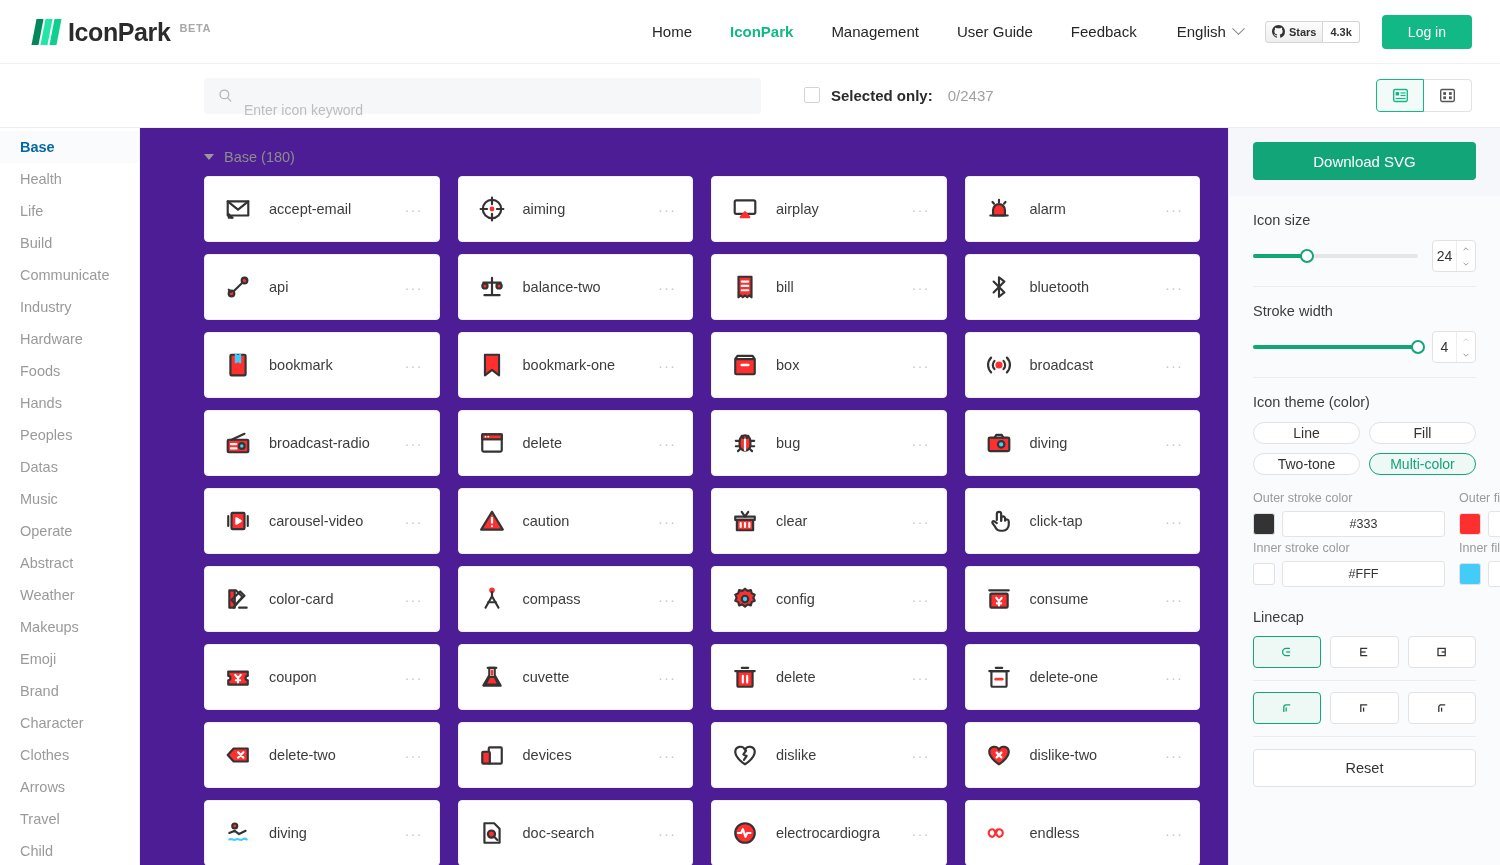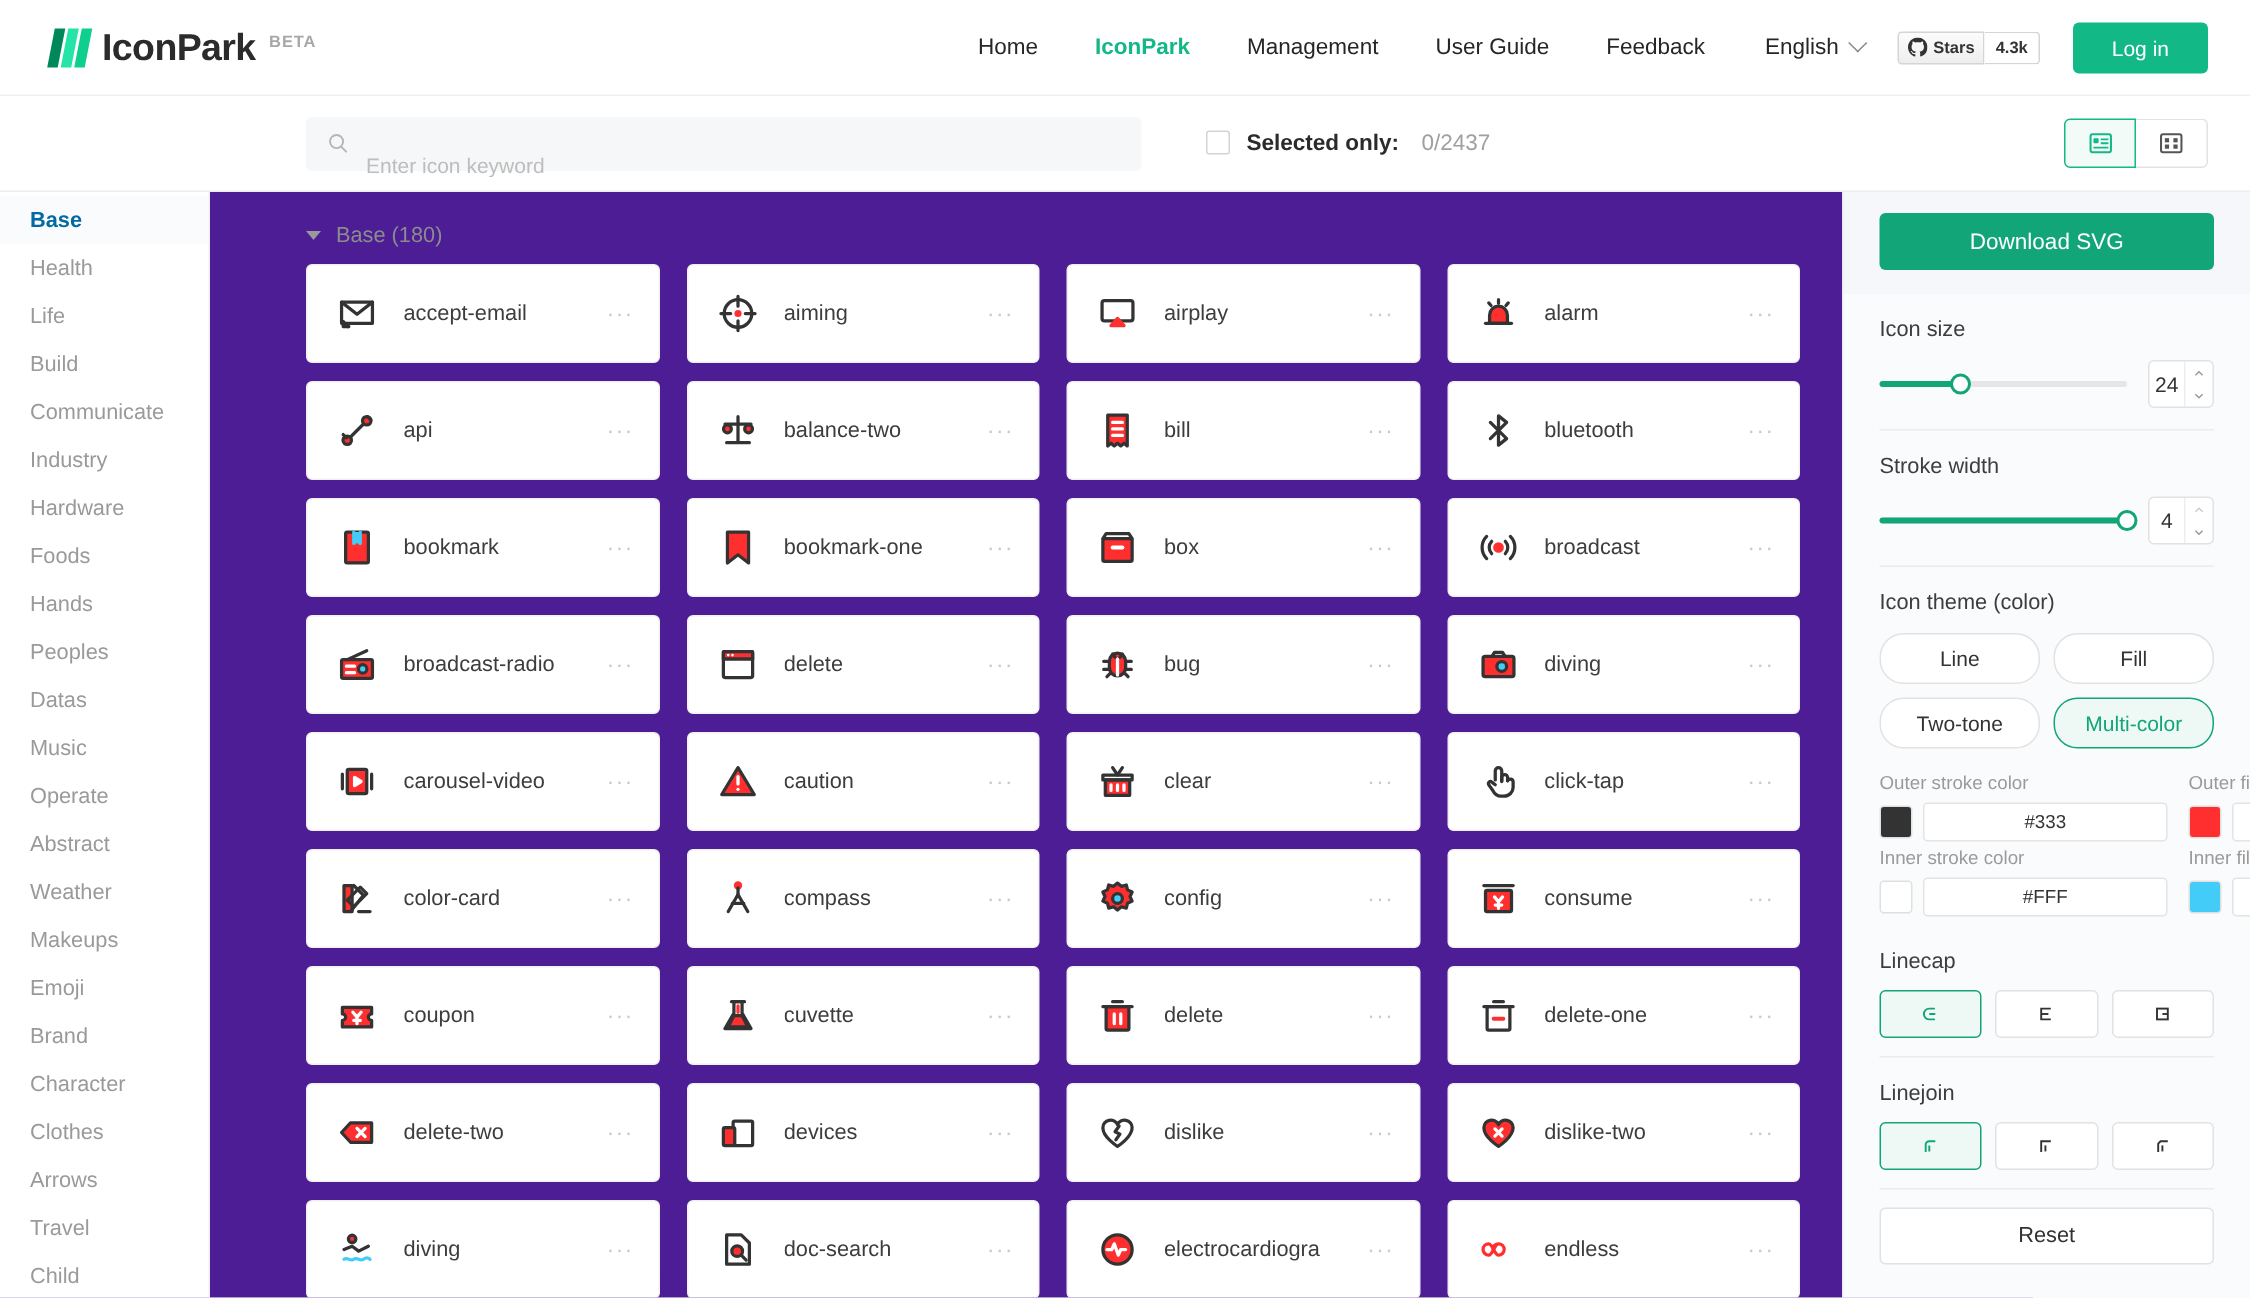--- a/index.html
+++ b/index.html
@@ -154,21 +154,21 @@
   }
   .stepper { display: flex; width: 44px; height: 32px; border: 1px solid #e2e2e2; border-radius: 4px; background: #fff; }
   .stepper-val { flex: 1; display: flex; align-items: center; justify-content: center; font-size: 14px; color: #333; }
   .stepper-arrows { width: 19px; border-left: 1px solid #eee; display: flex; flex-direction: column; }
   .st-arrow { flex: 1; display: flex; align-items: center; justify-content: center; cursor: pointer; }
   .st-arrow svg { width: 8px; height: 8px; }
   .divider { height: 1px; background: #ececec; }
 
   .theme-grid { display: grid; grid-template-columns: 1fr 1fr; gap: 9px; padding: 12px 0 4px; }
   .theme-btn {
-    height: 34px; border: 1px solid #e2e2e2; border-radius: 16px; background: #fff;
+    height: 22px; border: 1px solid #e2e2e2; border-radius: 16px; background: #fff;
     font-size: 14px; color: #333; cursor: pointer; font-family: inherit;
   }
   .theme-btn.active { border-color: #12a578; background: #eef8f5; color: #12a578; }
 
   .color-grid { display: grid; grid-template-columns: 1fr 1fr; gap: 4px 14px; padding: 12px 0 6px; }
   .color-cell { display: flex; flex-direction: column; gap: 6px; }
   .color-row { display: flex; align-items: center; gap: 7px; }
   .swatch { width: 22px; height: 22px; border-radius: 3px; border: 1px solid #e0e0e0; flex: 0 0 22px; cursor: pointer; }
   .color-input {
     flex: 1; height: 26px; border: 1px solid #e4e4e4; border-radius: 3px; background: #fff;
@@ -814,21 +814,20 @@
         <button class="cap-btn">
           <svg viewBox="0 0 20 20" fill="none" stroke="#333" stroke-width="1.6">
             <rect x="5" y="5.5" width="9" height="9"></rect>
               <path d="M9.5 10H14"></path>
           </svg>
         </button>
       </div>
       <div class="divider"></div>
 
       
-      <div class="p-label">Linejoin</div>
       <div class="cap-grid">
         <button class="cap-btn active">
           <svg viewBox="0 0 20 20" fill="none" stroke="#333" stroke-width="1.6">
             <path d="M6 15V9a3 3 0 0 1 3-3h5" stroke-linejoin="round"></path>
               <path d="M9 9.5v5"></path>
           </svg>
         </button>
         <button class="cap-btn">
           <svg viewBox="0 0 20 20" fill="none" stroke="#333" stroke-width="1.6">
             <path d="M6 15V6h8" stroke-linejoin="miter"></path>

